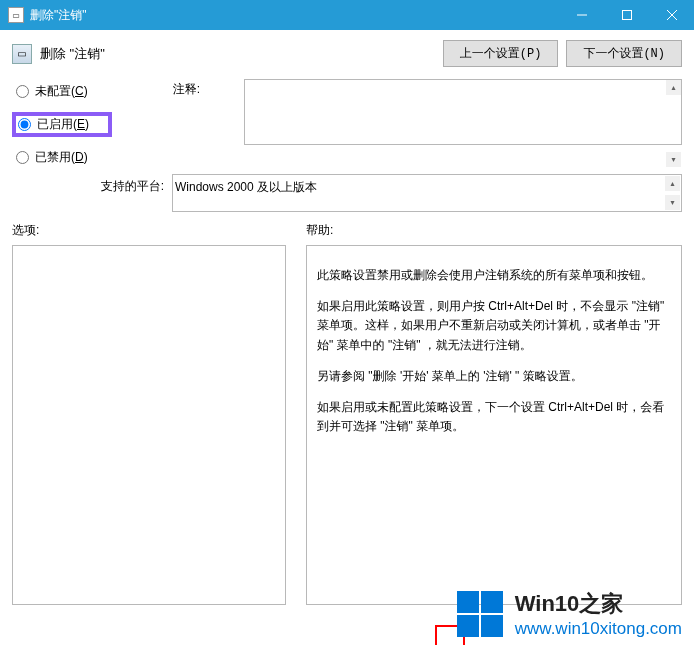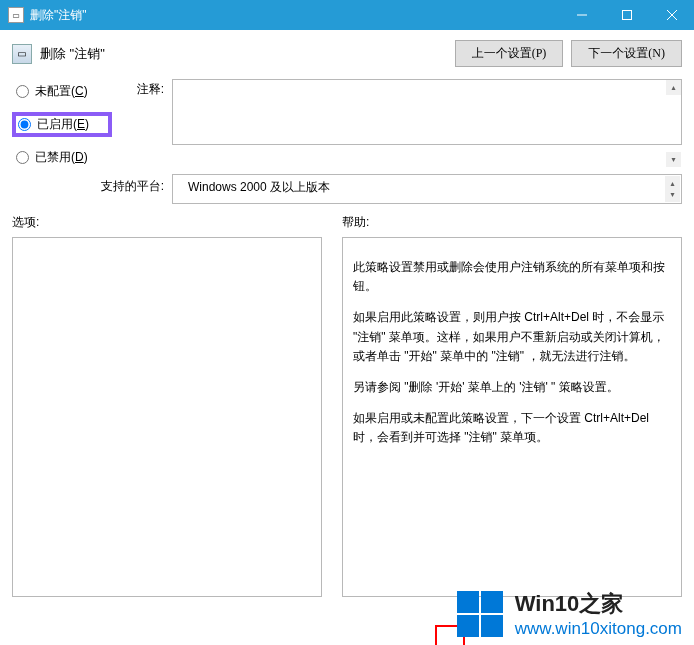--- a/index.html
+++ b/index.html
@@ -86,27 +86,28 @@
     }
     .nav-btns {
       display: flex;
       gap: 8px;
     }
     .nav-btn {
       padding: 4px 16px;
       background: #e1e1e1;
       border: 1px solid #adadad;
       cursor: pointer;
-      font-family: Liberation Serif, serif;
+      font-family: Liberation Mono, monospace;
       font-size: 12px;
       min-width: 100px;
     }
     .config-row {
       display: flex;
       margin-bottom: 6px;
+      gap: 36px;
     }
     .radio-col {
       width: 100px;
       padding-top: 2px;
     }
     .radio-group {
       display: flex;
       flex-direction: column;
       gap: 10px;
     }
@@ -180,33 +181,33 @@
       margin-bottom: 10px;
     }
     .platform-label {
       width: 160px;
       text-align: right;
       padding-right: 8px;
       padding-top: 4px;
     }
     .platform-box {
       flex: 1;
-      height: 30px;
+      height: 38px;
       border: 1px solid #b8b8b8;
       background: #fff;
-      padding: 4px 15px;
+      padding: 4px 2px;
       position: relative;
     }
     .lower-section {
       display: flex;
       gap: 0;
       margin-top: 8px;
     }
     .options-col {
-      width: 310px;
+      width: 274px;
     }
     .help-col {
       flex: 1;
       margin-left: 20px;
     }
     .section-label {
       margin-bottom: 6px;
     }
     .options-box {
       width: 100%;

